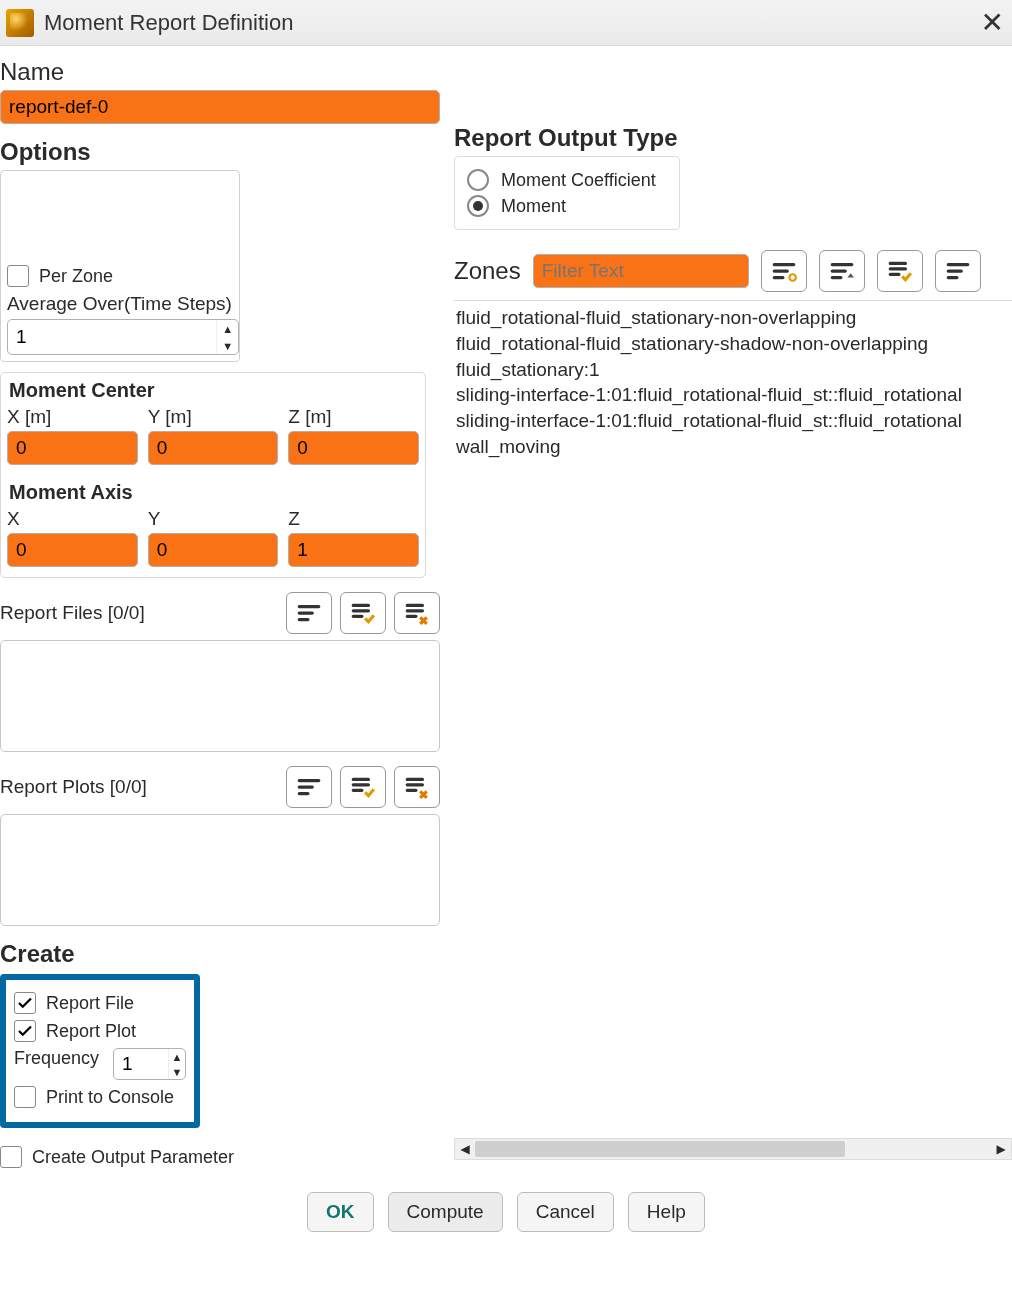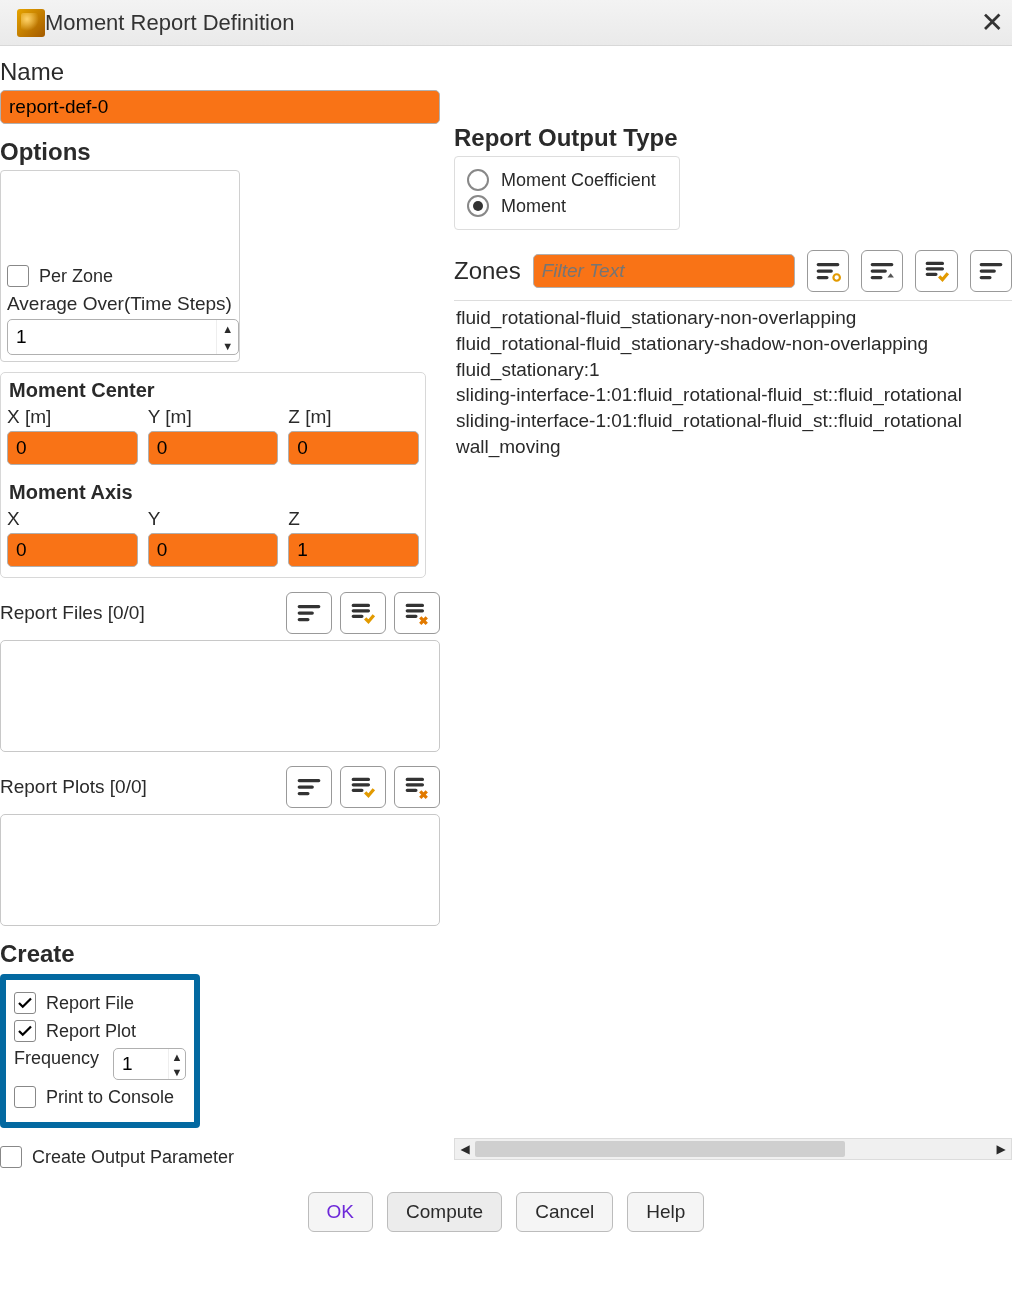--- a/index.html
+++ b/index.html
@@ -11,21 +11,22 @@
     background: #fff;
     width: 1012px;
     overflow: hidden;
   }
   .titlebar {
     background: linear-gradient(#f3f3f3,#eaeaea);
     border-bottom: 1px solid #d8d8d8;
     height: 46px;
     display: flex;
     align-items: center;
-    padding: 0 4px 0 17px;
+    padding: 0 4px 0 6px;
+    gap: 10px;
   }
   .appicon {
     width: 28px; height: 28px;
     background: linear-gradient(135deg,#e6a400,#a35a00);
     border-radius: 3px;
     position: relative;
   }
   .appicon::after {
     content:""; position:absolute; inset:4px;
     background: radial-gradient(circle at 30% 30%, #ffd36b, transparent 60%);
@@ -107,21 +108,21 @@
   .output-type { border:1px solid #ddd; border-radius:4px; width:226px; padding:8px 12px; margin-top:4px;}
   .radio-row { display:flex; align-items:center; gap:12px; margin:4px 0; cursor:pointer;}
   .radio {
     width:22px; height:22px; border:2px solid #888; border-radius:50%;
     display:flex; align-items:center; justify-content:center;
   }
   .radio .dot { width:10px; height:10px; background:#333; border-radius:50%; display:none;}
   .radio.on .dot { display:block; }
   .zones-row { display:flex; align-items:center; gap:12px; margin-top:20px;}
   .zones-row .lbl { margin:0; }
-  .filter-input { width:262px;font-style:italic; }
+  .filter-input { width:216px; }
   .zone-list {
     margin-top:8px;
     border-top:1px solid #ddd;
     padding-top:4px;
     font-size:19px;
     line-height:1.36;
     overflow:hidden;
     white-space:nowrap;
   }
   .zone-list div { cursor:pointer; padding:0 2px;}
@@ -135,21 +136,21 @@
   .hscroll .arr { width:20px; display:flex; align-items:center; justify-content:center; font-size:12px; cursor:pointer;}
   .hscroll .track { flex:1; position:relative; }
   .hscroll .thumb { position:absolute; left:0; top:2px; bottom:2px; width:370px; background:#cfcfcf; border-radius:2px;}
   .btnbar {
     display:flex; gap:14px; justify-content:center; padding:18px 0 8px 0;
   }
   .btn {
     border:1px solid #bcbcbc; border-radius:6px; background:#f5f5f5;
     padding:8px 18px; font-size:19px; cursor:pointer;
   }
-  .btn.primary { color:#6d28d9; }
+  .btn.primary { color:#0f766e;font-weight:bold; }
   .btn.alt { background:#ececec; }
 </style>
 </head>
 <body>
 
 <div class="titlebar">
   <div class="appicon"></div>
   <div class="title">Moment Report Definition</div>
   <div class="close-x">✕</div>
 </div>

